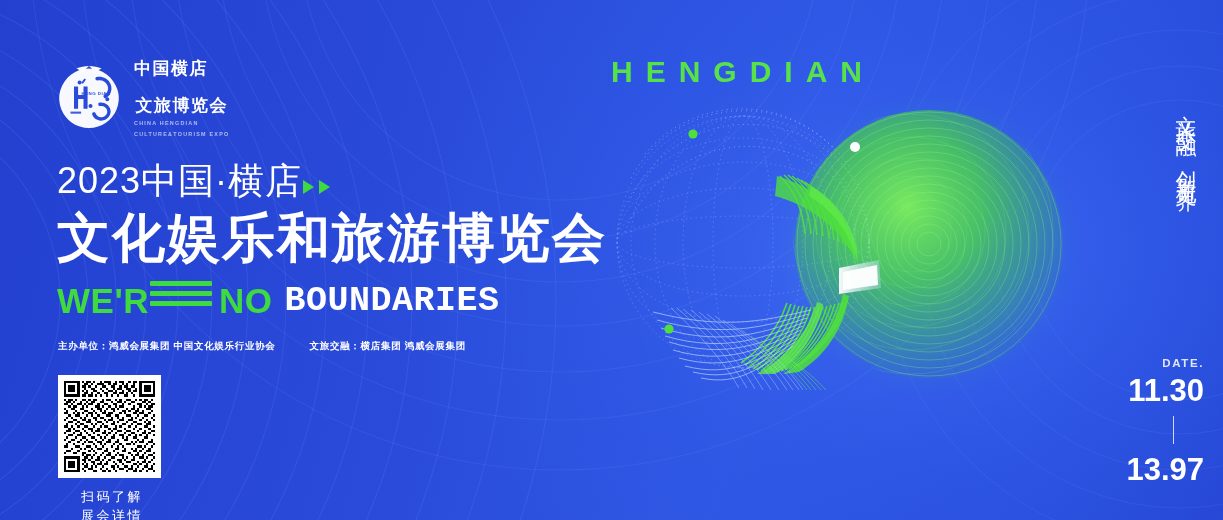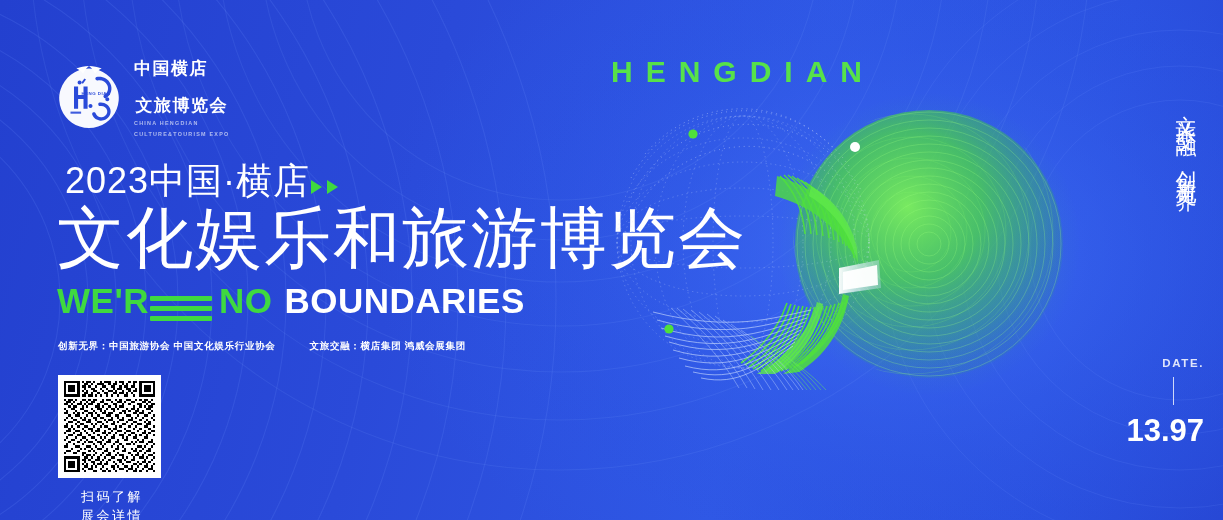--- a/index.html
+++ b/index.html
@@ -39,42 +39,41 @@
     color:rgba(255,255,255,.62); font-size:5.4px; letter-spacing:1.25px;
     line-height:7.4px; margin-top:4px; white-space:nowrap; font-weight:600;
   }
 
   
   .headline { position:absolute; left:2px; top:142px; }
   .h-year {
     display:flex; align-items:center; gap:1px;
     color:#fff; font-size:36px; font-weight:400; letter-spacing:1px; line-height:44px;
     white-space:nowrap;
-    margin-left:8px;
   }
   .arrows { display:flex; gap:5px; margin-top:12px; }
   .arrow {
     width:0; height:0;
     border-left:11px solid #3fd940;
     border-top:7px solid transparent;
     border-bottom:7px solid transparent;
   }
   .h-main {
-    color:#fff; font-size:67px; font-weight:400; letter-spacing:2px;
+    color:#fff; font-size:53px; font-weight:700; letter-spacing:2px;
     line-height:66px; white-space:nowrap; margin-top:2px;
   }
 
   
   .slogan {
-    display:flex; align-items:flex-end; margin-top:10px;
+    display:flex; align-items:flex-start; margin-top:10px;
     font-size:35px; font-weight:800; letter-spacing:.5px; line-height:40px;
     white-space:nowrap;
   }
   .sl-green { color:#3fd940; }
-  .sl-white { color:#ffffff; }
+  .sl-white { color:#ffffff;font-family:Liberation Mono, monospace; }
   .e-bars {
     display:inline-flex; flex-direction:column; justify-content:center; gap:5px;
     width:62px; margin:0 7px 0 1px;
   }
   .e-bars i { display:block; height:5px; background:#3fd940; border-radius:1px; }
 
   
   .organizers {
     position:absolute; left:3px; top:322px;
     display:flex; gap:34px; white-space:nowrap;
@@ -219,21 +218,21 @@
             <i></i>
             <i></i>
         </span>
         <span class="sl-green">NO</span>
         <span style="width:12px"></span>
         <span class="sl-white">BOUNDARIES</span>
       </div>
     </div>
 
     <div class="organizers">
-      <div class="org-item">创新无界：中国旅游协会 中国文化娱乐行业协会</div>
+      <div class="org-item">主办单位：鸿威会展集团 中国文化娱乐行业协会</div>
       <div class="org-item">文旅交融：横店集团 鸿威会展集团</div>
     </div>
 
     <div class="qr-block">
       <div class="qr-box">
         <svg viewBox="0 0 41 41" shape-rendering="crispEdges">
           <rect width="41" height="41" fill="#fff"></rect>
           <g fill="#000">
             <path d="M0 0h7v7H0zm1 1v5h5V1z"></path>
               <rect x="2" y="2" width="3" height="3"></rect>
@@ -841,17 +840,18 @@
       <circle cx="58" cy="247" r="4.6" fill="#4fe03c"></circle>
     </svg>
   </div>
 
   <div class="vert-slogan">
     <span>文旅交融</span><span class="gap">　</span><span>创新无界</span>
   </div>
 
   <div class="date-block">
     <div class="date-label">DATE.</div>
+    <div class="date-num">11.30</div>
     <div class="date-sep"></div>
     <div class="date-num">13.97</div>
   </div>
 
 </div>
 
 </body></html>

